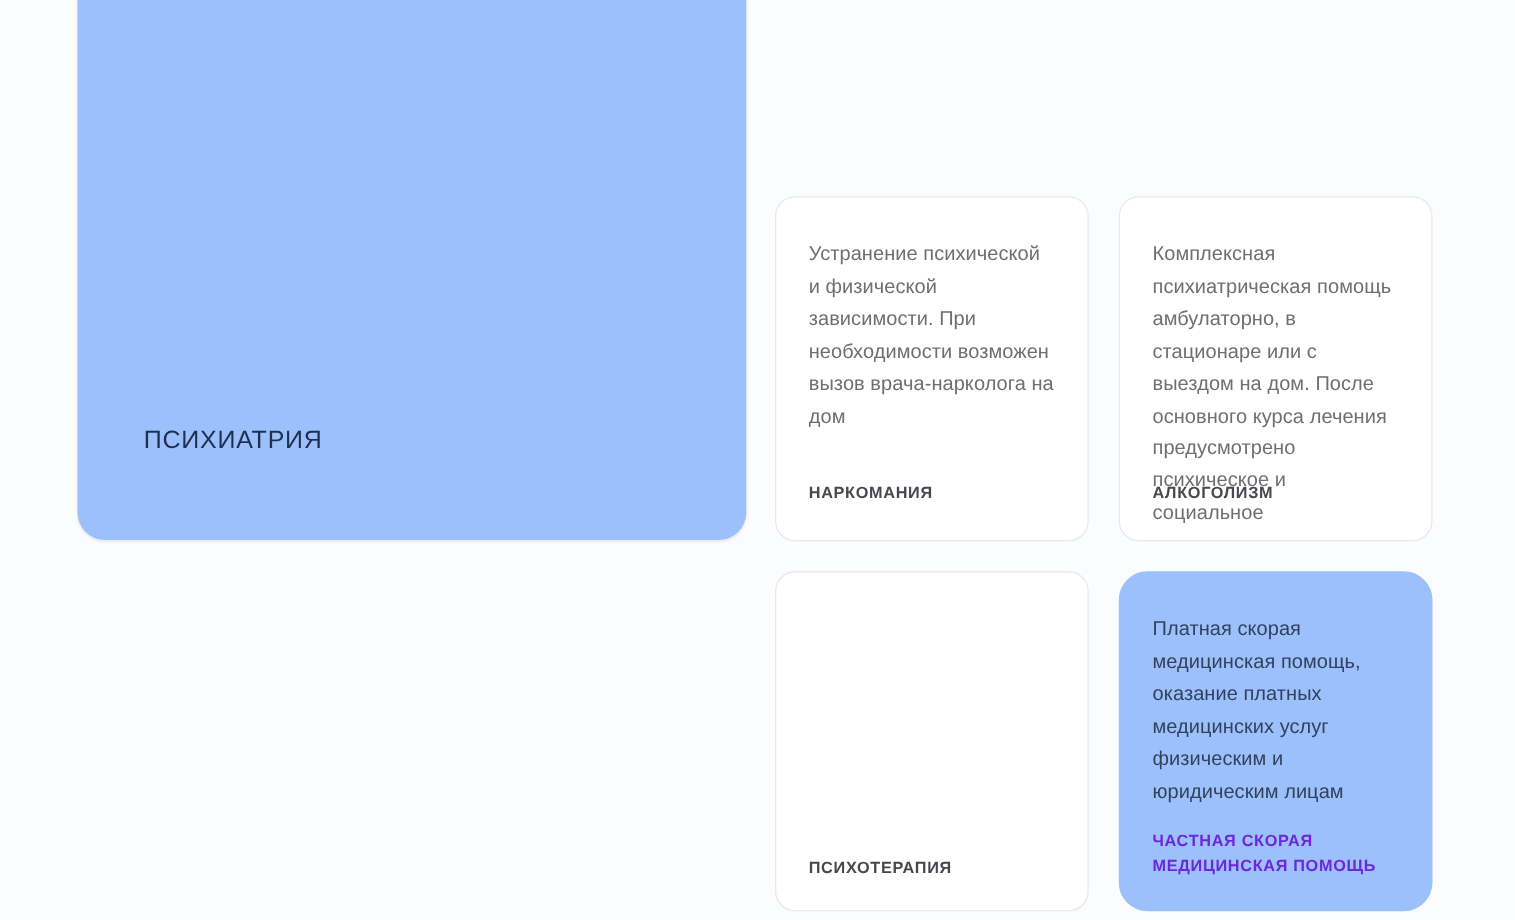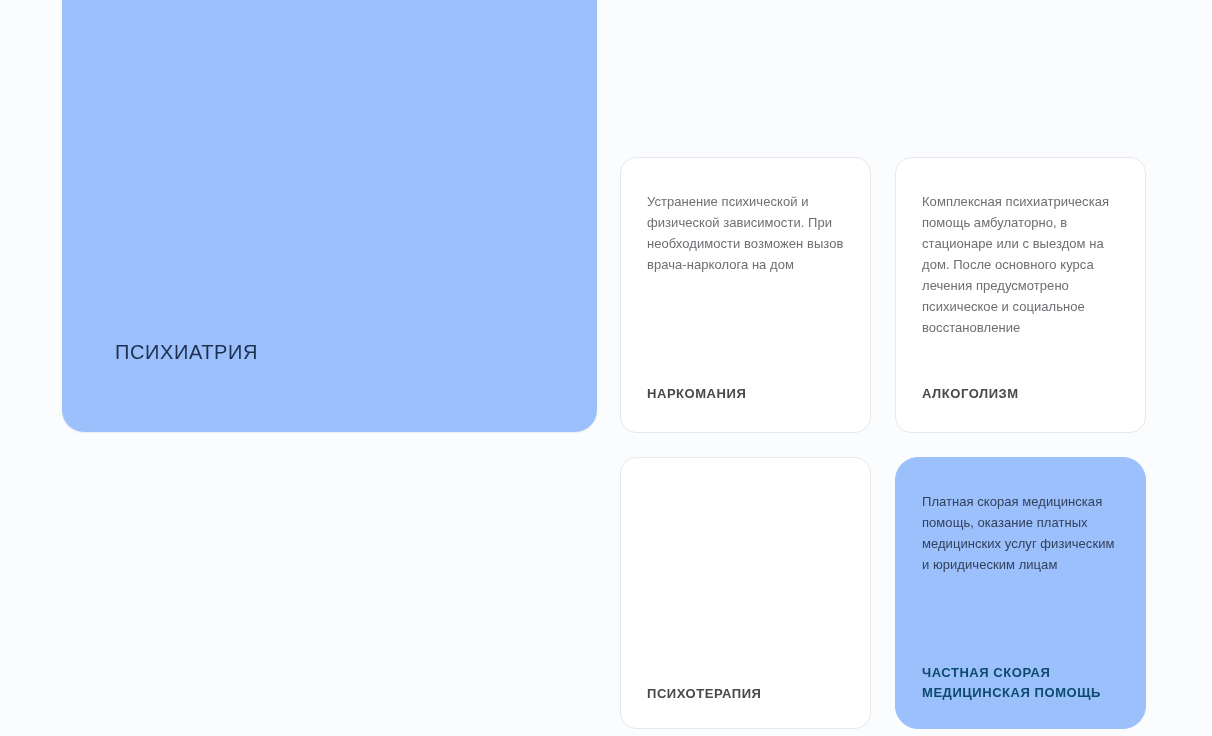--- a/index.html
+++ b/index.html
@@ -73,21 +73,21 @@
     padding: 33px 26px 0 26px;
     overflow: hidden;
   }
   .svc-card.accent {
     background: #9cc0fb;
     border-color: #9cc0fb;
     border-radius: 23px;
   }
 
   .svc-desc {
-    font-size: 13px;
+    font-size: 16px;
     line-height: 1.62;
     color: #6e6e73;
     font-weight: 400;
     letter-spacing: 0.05px;
     margin: 0;
   }
   .svc-card.accent .svc-desc {
     color: #32415c;
   }
 
@@ -96,21 +96,21 @@
     left: 26px;
     right: 20px;
     bottom: 28px;
     font-size: 13px;
     letter-spacing: 0.55px;
     line-height: 1.55;
     color: #48484d;
     font-weight: 700;
   }
   .svc-card.accent .svc-title {
-    color: #0c4a6e;
+    color: #6d28d9;
     bottom: 29px;
     margin-top: 32px;
   }
 
   
   .svc-card.row2 .svc-title { bottom: 24px; }
   .svc-card.row2.accent .svc-title { bottom: 25px; }
 </style>
 </head>
 <body>

